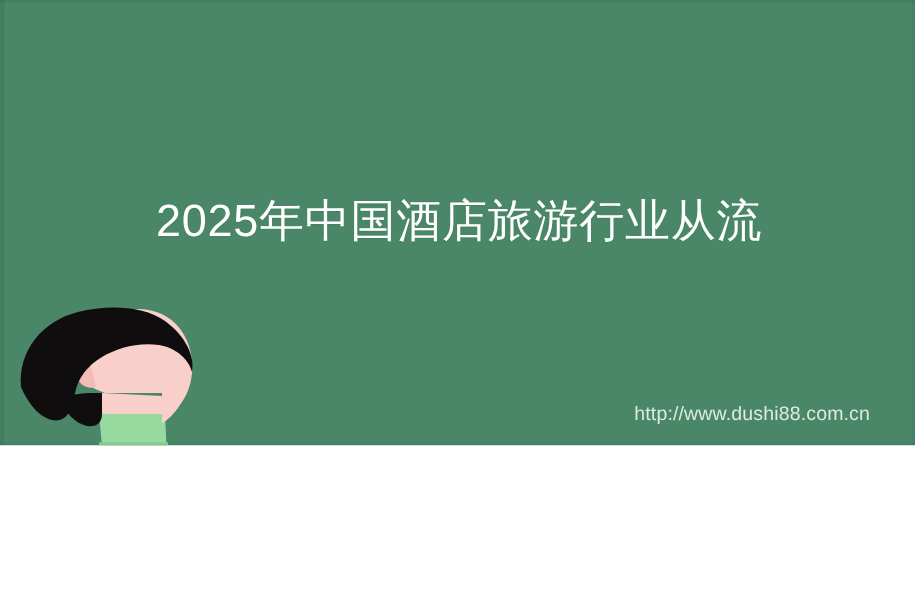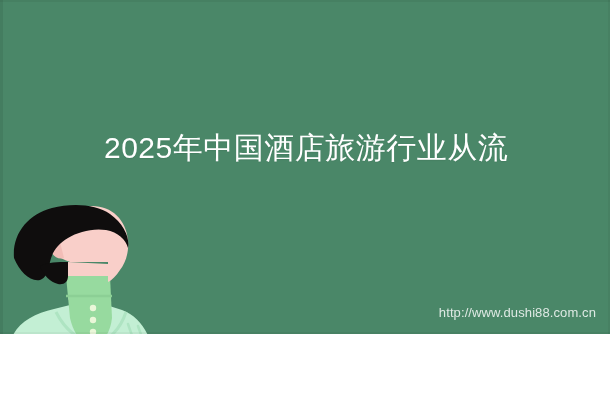--- a/index.html
+++ b/index.html
@@ -7,21 +7,21 @@
     margin: 0;
     padding: 0;
     background: #ffffff;
   }
   body {
     font-family: "Liberation Sans", "DejaVu Sans", sans-serif;
   }
   #cover {
     position: relative;
     width: 610px;
-    height: 334px;
+    height: 297px;
     overflow: hidden;
     background: #4a8768;
   }
   
   #edge-shade {
     position: absolute;
     inset: 0;
     box-shadow: inset 3px 0 0 rgba(0,0,0,0.07),
                 inset 0 2px 0 rgba(0,0,0,0.05),
                 inset -2px 0 0 rgba(0,0,0,0.04),
@@ -44,21 +44,21 @@
     line-height: 44px;
     letter-spacing: 0.5px;
     white-space: nowrap;
     font-weight: 400;
     text-shadow: 0 1px 1px rgba(0,0,0,0.06);
   }
 
   
   #watermark {
     position: absolute;
-    right: 14px;
+    right: 30px;
     bottom: 14px;
     color: rgba(255,255,255,0.82);
     font-size: 13px;
     line-height: 15px;
     letter-spacing: 0.1px;
     z-index: 30;
     white-space: nowrap;
     margin-left: 18px;
   }
 

